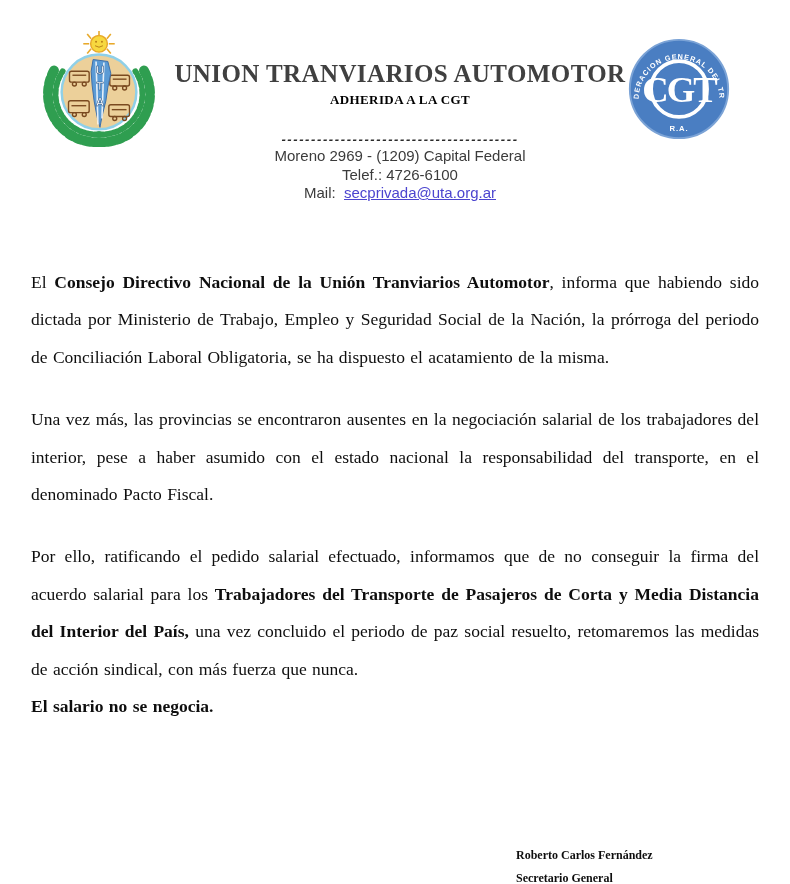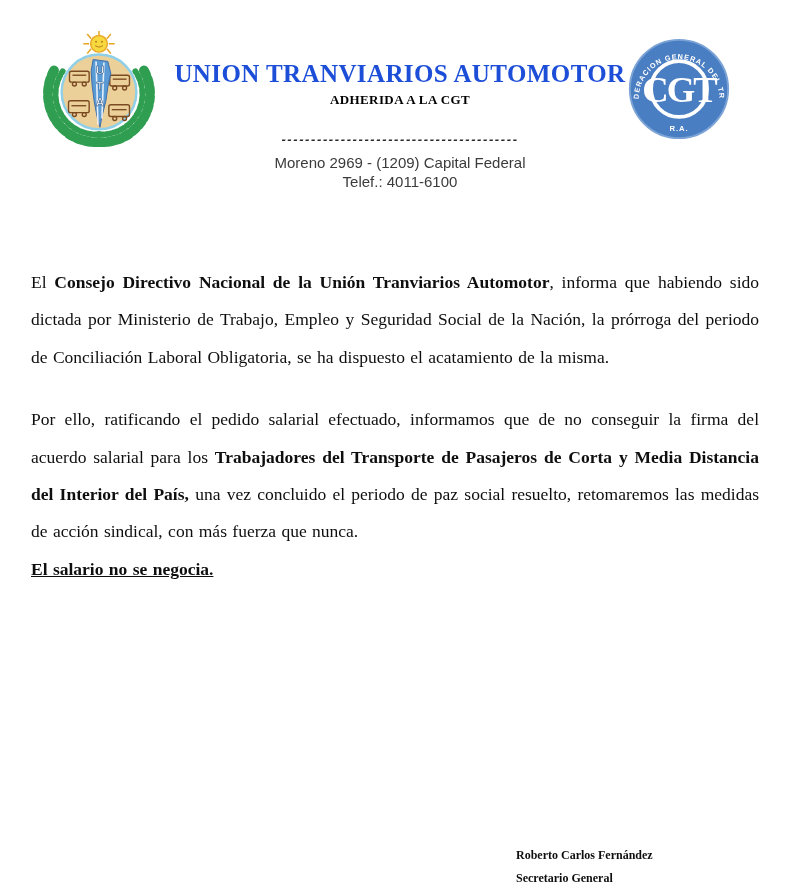--- a/index.html
+++ b/index.html
@@ -23,21 +23,21 @@
     left: 158px;
     top: 60px;
     width: 484px;
     text-align: center;
   }
   .doc-title {
     font-family: "Liberation Serif", serif;
     font-weight: bold;
     font-size: 25px;
     letter-spacing: 0.4px;
-    color: #1d4ed8;
+    color: #404040;
     white-space: nowrap;
     text-align: center;
   }
   .doc-subtitle {
     font-family: "Liberation Serif", serif;
     font-weight: bold;
     font-size: 13px;
     letter-spacing: 0.4px;
     color: #000000;
     margin-top: 4px;
@@ -47,21 +47,20 @@
     font-family: "Liberation Sans", sans-serif;
     font-weight: bold;
     font-style: italic;
     font-size: 13px;
     letter-spacing: 1.6px;
     color: #2a2a2a;
     white-space: nowrap;
     overflow: hidden;
   }
   .address-block {
-    margin-top: 7px;
     font-family: "Liberation Sans", sans-serif;
     font-size: 15px;
     color: #3b3b3b;
     line-height: 18.5px;
   }
   .email-link {
     color: #4b44cf;
     text-decoration: underline;
     cursor: pointer;
   }
@@ -75,21 +74,21 @@
     font-family: "Liberation Serif", serif;
     font-size: 17.5px;
     line-height: 37.4px;
     text-align: justify;
     color: #0e0e0e;
     word-spacing: 1px;
   }
   .body-text p { margin: 0 0 25px 0; }
   .body-text p.tight { margin: 0; }
   .b { font-weight: bold; margin-top: 15px; }
-  .bu { font-weight: bold; text-decoration: underline; }
+  .bu { font-weight: bold; }
 
   
   .signature {
     position: absolute;
     left: 516px;
     top: 844px;
     width: 206px;
     text-align: left;
     font-family: "Liberation Serif", serif;
     font-weight: bold;
@@ -162,21 +161,25 @@
       </g>
     </svg>
   </div>
 
   <div class="header-center">
     <div class="doc-title">UNION TRANVIARIOS AUTOMOTOR</div>
     <div class="doc-subtitle">ADHERIDA A LA CGT</div>
     <div class="separator">----------------------------------------</div>
     <div class="address-block">
       <div>Moreno 2969 - (1209) Capital Federal</div>
-      <div>Telef.: 4011-6100</div>
+      <div>Telef.: 4726-6100</div>
+      <div>
+        <span>Mail:</span>&nbsp;
+        <a class="email-link">secprivada@uta.org.ar</a>
+      </div>
     </div>
   </div>
 
   <div class="logo-cgt">
     <svg viewBox="0 0 110 110" width="106" height="106">
       <defs>
         <path id="cgtArc" d="M 13 66 A 42 42 0 1 1 97 66" fill="none"></path>
       </defs>
       <circle cx="55" cy="55" r="51" fill="#4a7ec2"></circle>
       <circle cx="55" cy="55" r="51" fill="none" stroke="#7ba3d6" stroke-width="2"></circle>
@@ -185,20 +188,21 @@
       </text>
       <text x="55" y="99" font-family="Liberation Sans, sans-serif" font-size="8" font-weight="bold" fill="#ffffff" text-anchor="middle" letter-spacing="1">R.A.</text>
       <circle cx="55" cy="55" r="29" fill="none" stroke="#ffffff" stroke-width="4"></circle>
       <text x="55" y="68" font-family="Liberation Serif, serif" font-size="38" font-weight="bold" fill="#ffffff" text-anchor="middle" letter-spacing="-2">CGT</text>
     </svg>
   </div>
 
   <div class="body-text">
     <p><span>El </span><span class="b">Consejo Directivo Nacional de la Unión Tranviarios Automotor</span><span>, informa que habiendo sido dictada por Ministerio de Trabajo, Empleo y Seguridad Social de la Nación, la prórroga del periodo de Conciliación Laboral Obligatoria, se ha dispuesto el acatamiento de la misma.</span></p>
 
+    <p><span>Una vez más, las provincias se encontraron ausentes en la negociación salarial de los trabajadores del interior, pese a haber asumido con el estado nacional la responsabilidad del transporte, en el denominado Pacto Fiscal.</span></p>
 
     <p class="tight"><span>Por ello, ratificando el pedido salarial efectuado, informamos que de no conseguir la firma del acuerdo salarial para los </span><span class="b">Trabajadores del Transporte de Pasajeros de Corta y Media Distancia del Interior del País,</span><span> una vez concluido el periodo de paz social resuelto, retomaremos las medidas de acción sindical, con más fuerza que nunca.</span></p>
     <p class="tight"><span class="bu">El salario no se negocia.</span></p>
   </div>
 
   <div class="signature">
     <div>Roberto Carlos Fernández</div>
     <div>Secretario General</div>
     <div>Unión Tranviarios Automotor</div>
   </div>

